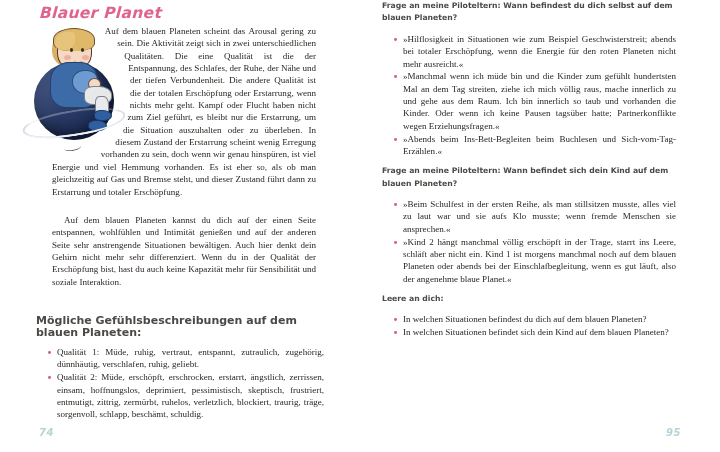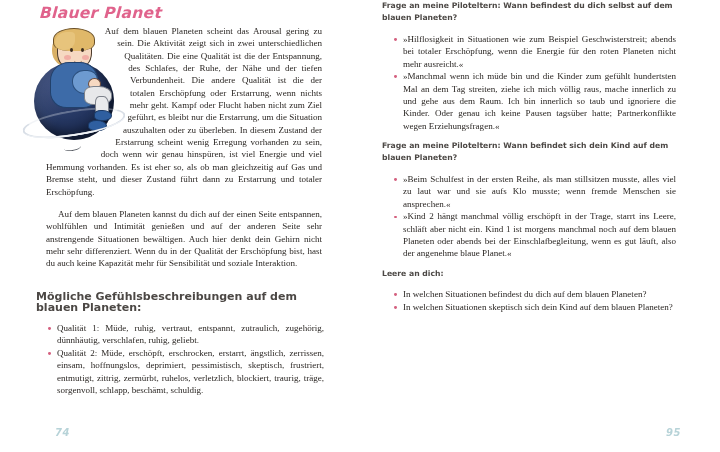--- a/index.html
+++ b/index.html
@@ -165,21 +165,21 @@
 
   
   .bodytext {
     font-family: "Liberation Serif", serif;
     font-size: 9.05px;
     line-height: 12.35px;
     text-align: justify;
     text-justify: inter-word;
     hyphens: manual;
     color: #2b2724;
-    margin: 10px;
+    margin: 16px;
   }
   .bodytext + .bodytext { text-indent: 12px; }
   .pull { margin-top: 3px; }
 
   
   .subhead {
     font-family: "DejaVu Sans", sans-serif;
     font-size: 11px;
     font-weight: bold;
     line-height: 11.6px;
@@ -227,21 +227,21 @@
   .folio {
     position: absolute;
     bottom: 14px;
     font-family: "DejaVu Sans", sans-serif;
     font-weight: bold;
     font-style: italic;
     font-size: 10px;
     color: #b7d3d8;
     letter-spacing: .5px;
   }
-  .folio-left  { left: 55px; }
+  .folio-left  { left: 39px; }
   .folio-right { right: 39px; }
   .clear { clear: both; }
 </style>
 </head>
 <body>
 
 <div class="spread">
 
   <div class="page page-left">
 
@@ -286,31 +286,32 @@
     </ul>
 
     <div class="folio folio-left">74</div>
   </div>
 
   <div class="page page-right">
 
     <p class="subhead-right">Frage an meine Piloteltern: Wann befindest du dich selbst auf dem blauen Planeten?</p>
     <ul class="bullets">
       <li>»Hilflosigkeit in Situationen wie zum Beispiel Geschwisterstreit; abends bei totaler Erschöpfung, wenn die Energie für den roten Planeten nicht mehr ausreicht.«</li>
-      <li>»Manchmal wenn ich müde bin und die Kinder zum gefühlt hundertsten Mal an dem Tag streiten, ziehe ich mich völlig raus, mache innerlich zu und gehe aus dem Raum. Ich bin innerlich so taub und ignoriere die Kinder. Oder genau ich keine Pausen tagsüber hatte; Partnerkonflikte wegen Erziehungsfragen.«</li>
+      <li>»Manchmal wenn ich müde bin und die Kinder zum gefühlt hundertsten Mal an dem Tag streiten, ziehe ich mich völlig raus, mache innerlich zu und gehe aus dem Raum. Ich bin innerlich so taub und vorhanden die Kinder. Oder wenn ich keine Pausen tagsüber hatte; Partnerkonflikte wegen Erziehungsfragen.«</li>
+      <li>»Abends beim Ins-Bett-Begleiten beim Buchlesen und Sich-vom-Tag-Erzählen.«</li>
     </ul>
 
     <p class="subhead-right spaced">Frage an meine Piloteltern: Wann befindet sich dein Kind auf dem blauen Planeten?</p>
     <ul class="bullets">
       <li>»Beim Schulfest in der ersten Reihe, als man stillsitzen musste, alles viel zu laut war und sie aufs Klo musste; wenn fremde Menschen sie ansprechen.«</li>
       <li>»Kind 2 hängt manchmal völlig erschöpft in der Trage, starrt ins Leere, schläft aber nicht ein. Kind 1 ist morgens manchmal noch auf dem blauen Planeten oder abends bei der Einschlafbegleitung, wenn es gut läuft, also der angenehme blaue Planet.«</li>
     </ul>
 
     <p class="subhead-right spaced">Leere an dich:</p>
     <ul class="bullets">
       <li>In welchen Situationen befindest du dich auf dem blauen Planeten?</li>
-      <li>In welchen Situationen skeptisch sich dein Kind auf dem blauen Planeten?</li>
+      <li>In welchen Situationen befindet sich dein Kind auf dem blauen Planeten?</li>
     </ul>
 
     <div class="folio folio-right">95</div>
   </div>
 
 </div>
 
 </body></html>

